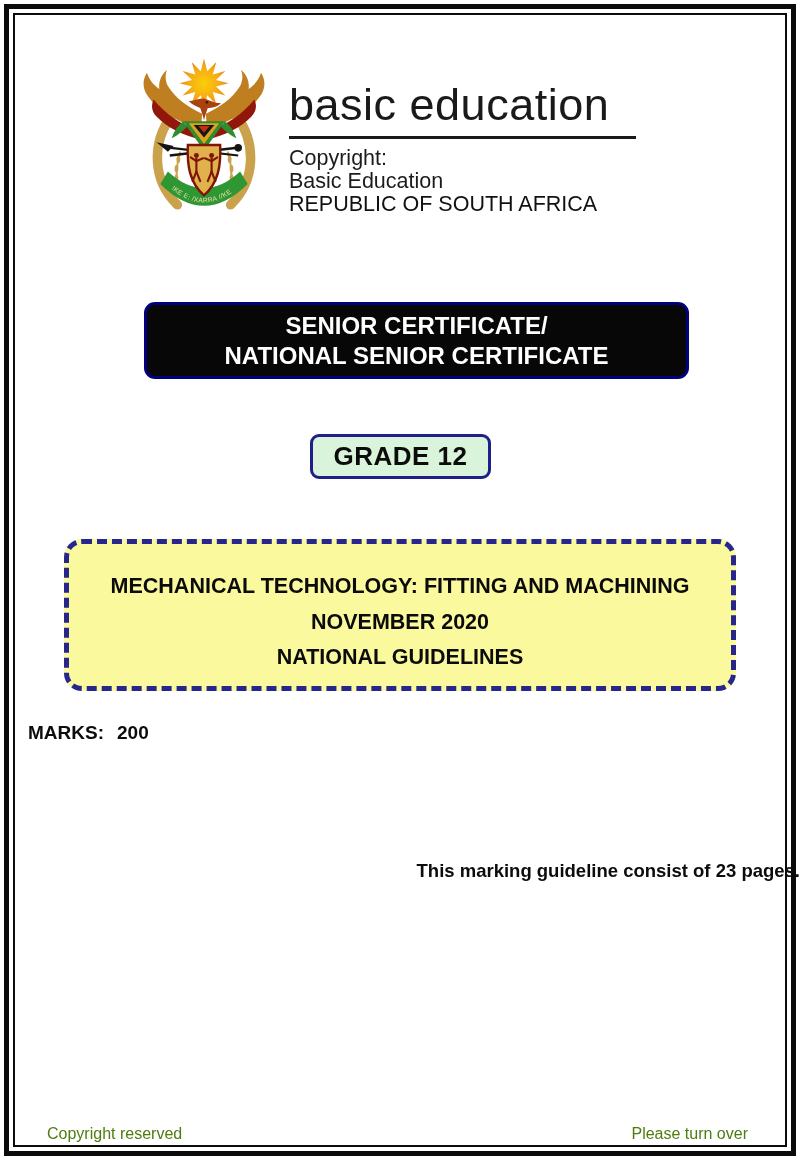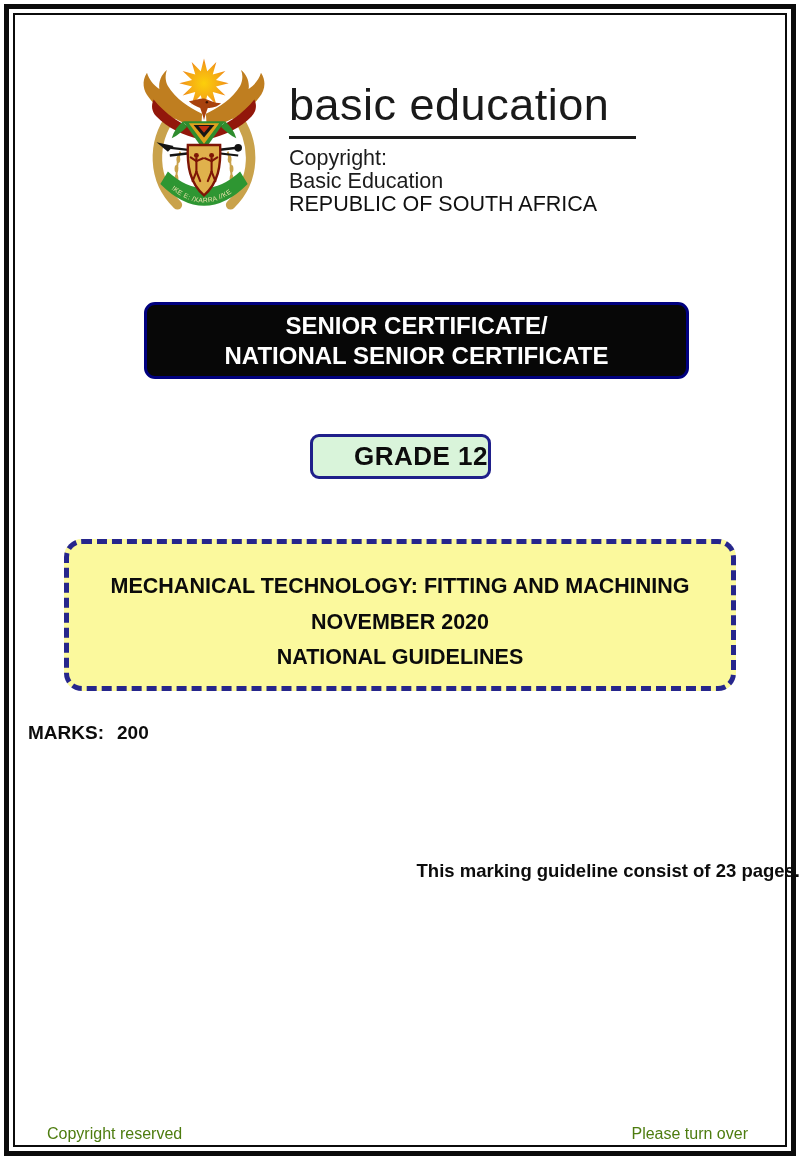--- a/index.html
+++ b/index.html
@@ -21,21 +21,21 @@
   .cert-box {
     position:absolute; left:128px; top:302px; width:545px; height:77px; box-sizing:border-box;
     background:#070707; border:3px solid #00007e; border-radius:11px;
     display:flex; flex-direction:column; justify-content:center; align-items:center;
     color:#ffffff; font-weight:700; font-size:24px; line-height:30px; text-align:center;margin-left:16px;
   }
 
   .grade-box {
     position:absolute; left:310px; top:434px; width:181px; height:45px; box-sizing:border-box;
     background:#d9f4da; border:3px solid #1f1f8a; border-radius:9px;
-    display:flex; justify-content:flex-end; align-items:center;
+    display:flex; justify-content:center; align-items:center;
     font-weight:700; font-size:26px; color:#0c0c0c; letter-spacing:0.5px;
   }
 
   .subject-box {
     position:absolute; left:64px; top:539px; width:672px; height:152px; box-sizing:border-box;
     background:#fbf99d; border:5px dashed #26268c; border-radius:18px;
     display:flex; flex-direction:column; justify-content:space-between;
     padding:30px 8px 16px 8px; text-align:center;
     font-weight:700; font-size:21.5px; color:#0b0b0b;
   }

